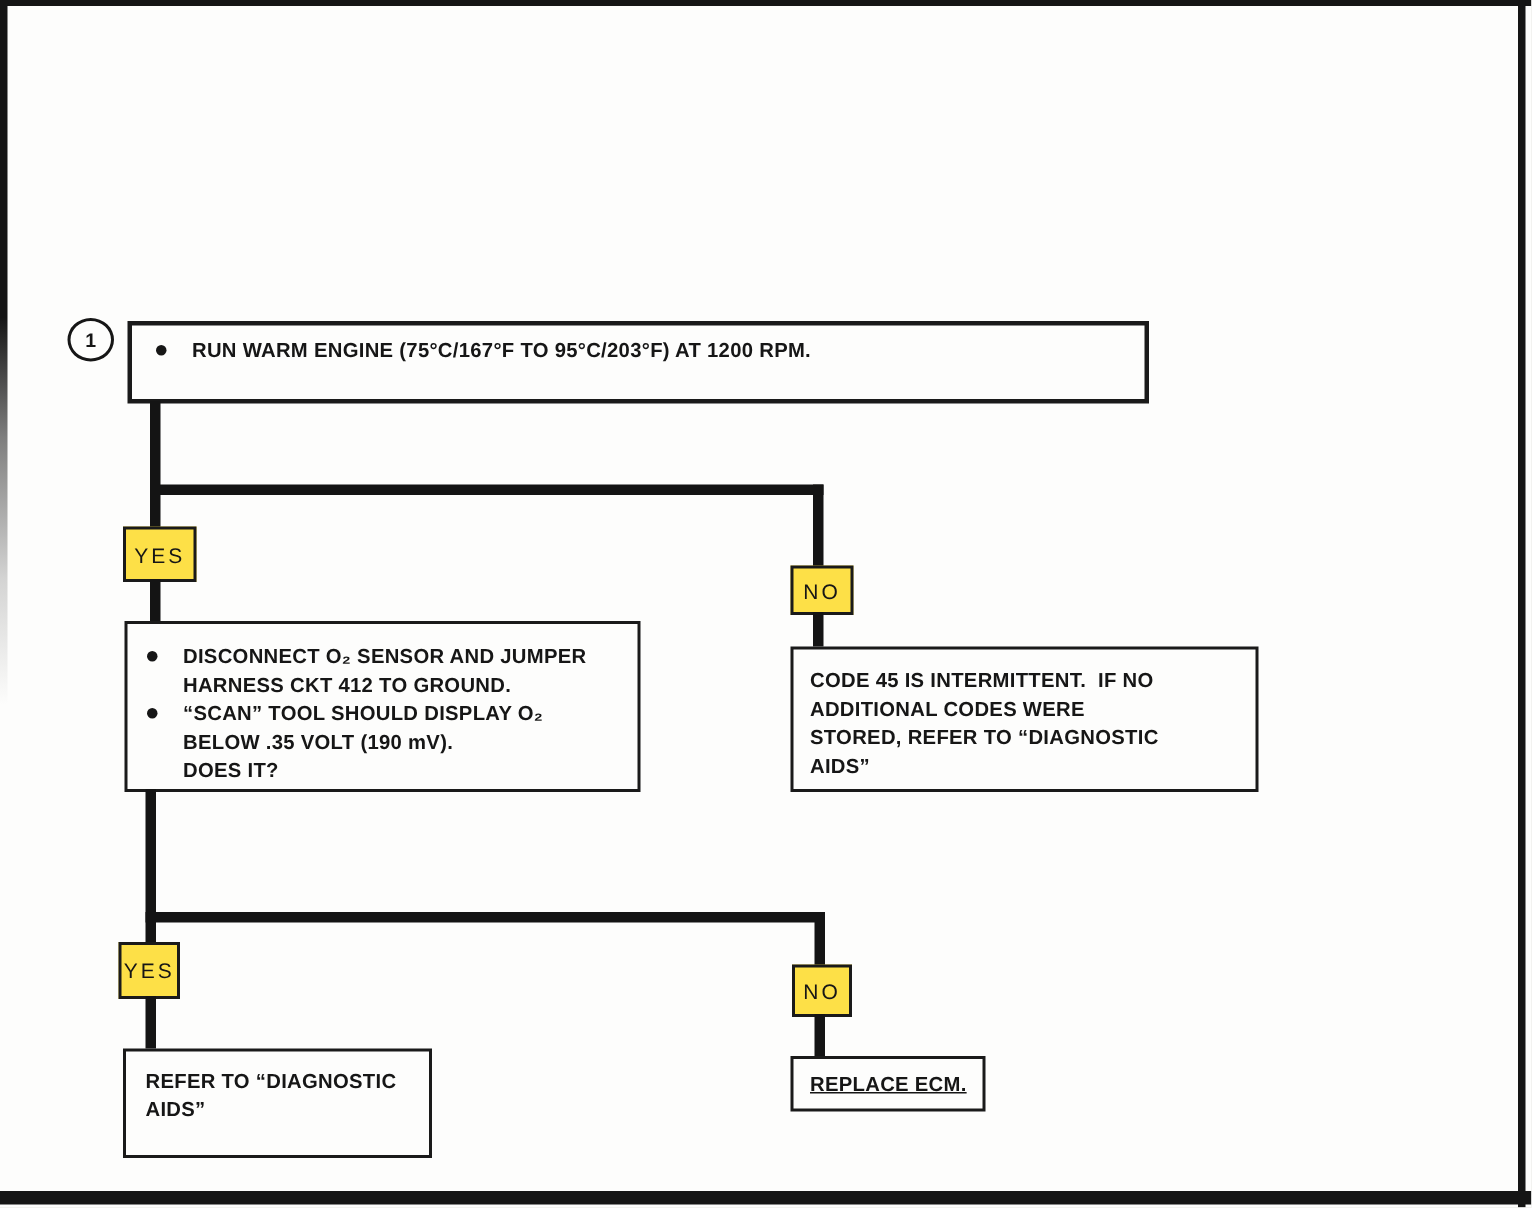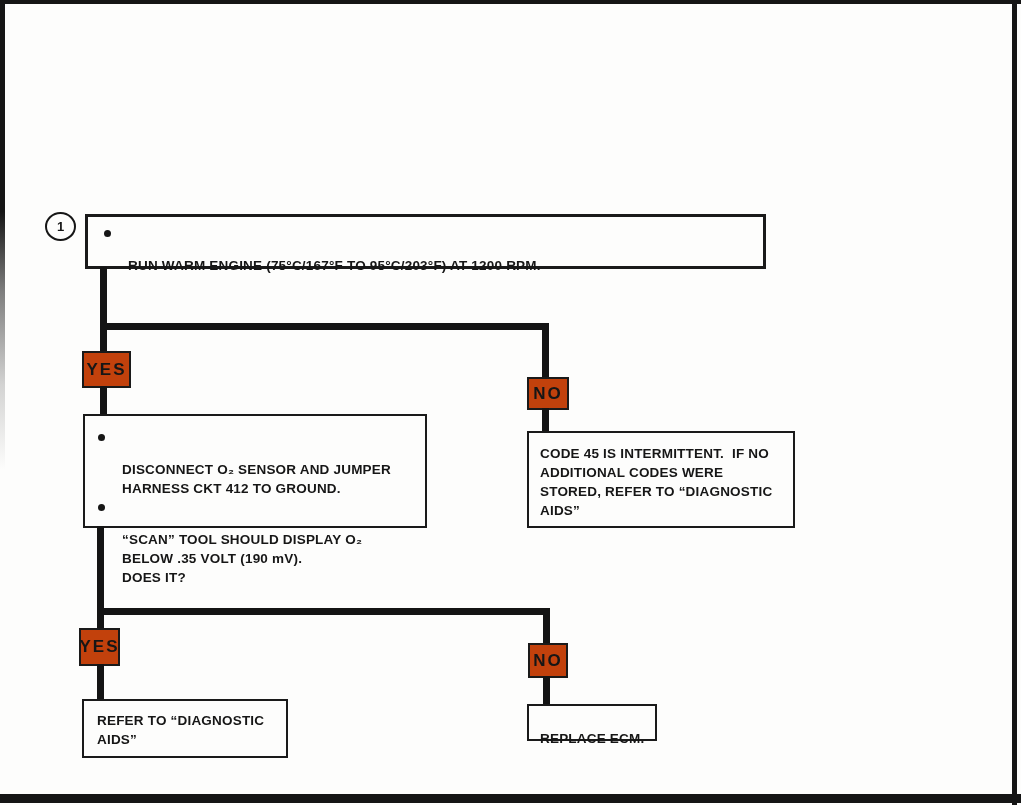--- a/index.html
+++ b/index.html
@@ -47,42 +47,41 @@
   }
 
   
   .fbox {
     position: absolute; background: #fdfdfc; border: 2.5px solid #1a1a1a;
   }
   .txt {
     white-space: pre-wrap;
     font-weight: bold; font-size: 13.5px; line-height: 19px;
     letter-spacing: 0.2px;
-    margin-top: 32px;
   }
   .brow { display: flex; align-items: flex-start; }
   .bdot {
     flex: 0 0 auto; width: 7px; height: 7px; border-radius: 50%;
     background: #161616; margin: 6px 17px 0 5px;
   }
 
   .boxA { left: 85px; top: 214px; width: 681px; height: 55px; border-width: 3px; padding: 6px 6px 0 11px; }
   .boxA .txt { line-height: 21px; }
   .boxA .bdot { margin-top: 7px; }
 
   .boxB { left: 83px; top: 414px; width: 344px; height: 114px; padding: 12px 6px 0 8px; }
-  .boxC { left: 527px; top: 431px; width: 268px; height: 97px; padding: 11px 8px 0 11px; }
-  .boxRefer { left: 82px; top: 699px; width: 206px; height: 59px; padding: 10px 8px 0 13px; }
-  .boxReplace { left: 527px; top: 704px; width: 130px; height: 37px; display: flex; align-items: center; padding-left: 11px; }
+  .boxC { left: 527px; top: 431px; width: 312px; height: 97px; padding: 11px 8px 0 11px; }
+  .boxRefer { left: 82px; top: 699px; width: 206px; height: 73px; padding: 10px 8px 0 13px; }
+  .boxReplace { left: 527px; top: 704px; width: 130px; height: 37px; display: flex; align-items: center; padding-left: 11px; text-decoration: underline; }
 
   
   .label-box {
-    position: absolute; background: #c2410c; border: 2.5px solid #1a1a1a;
+    position: absolute; background: #fde047; border: 2.5px solid #1a1a1a;
     display: flex; align-items: center; justify-content: center;
-    font-size: 17px; font-weight: bold; letter-spacing: 2px;
+    font-size: 14px; font-weight: normal; letter-spacing: 2px;
   }
   .yes1 { left: 82px;  top: 351px; width: 49px; height: 37px; }
   .no1  { left: 527px; top: 377px; width: 42px; height: 33px; }
   .yes2 { left: 79px;  top: 628px; width: 41px; height: 38px; }
   .no2  { left: 528px; top: 643px; width: 40px; height: 35px; }
 
   
   .line { position: absolute; background: #141414; }
   .lnA-down   { left: 100px; top: 267px; width: 7px; height: 86px; }
   .lnA-h      { left: 100px; top: 323px; width: 449px; height: 7px; }

